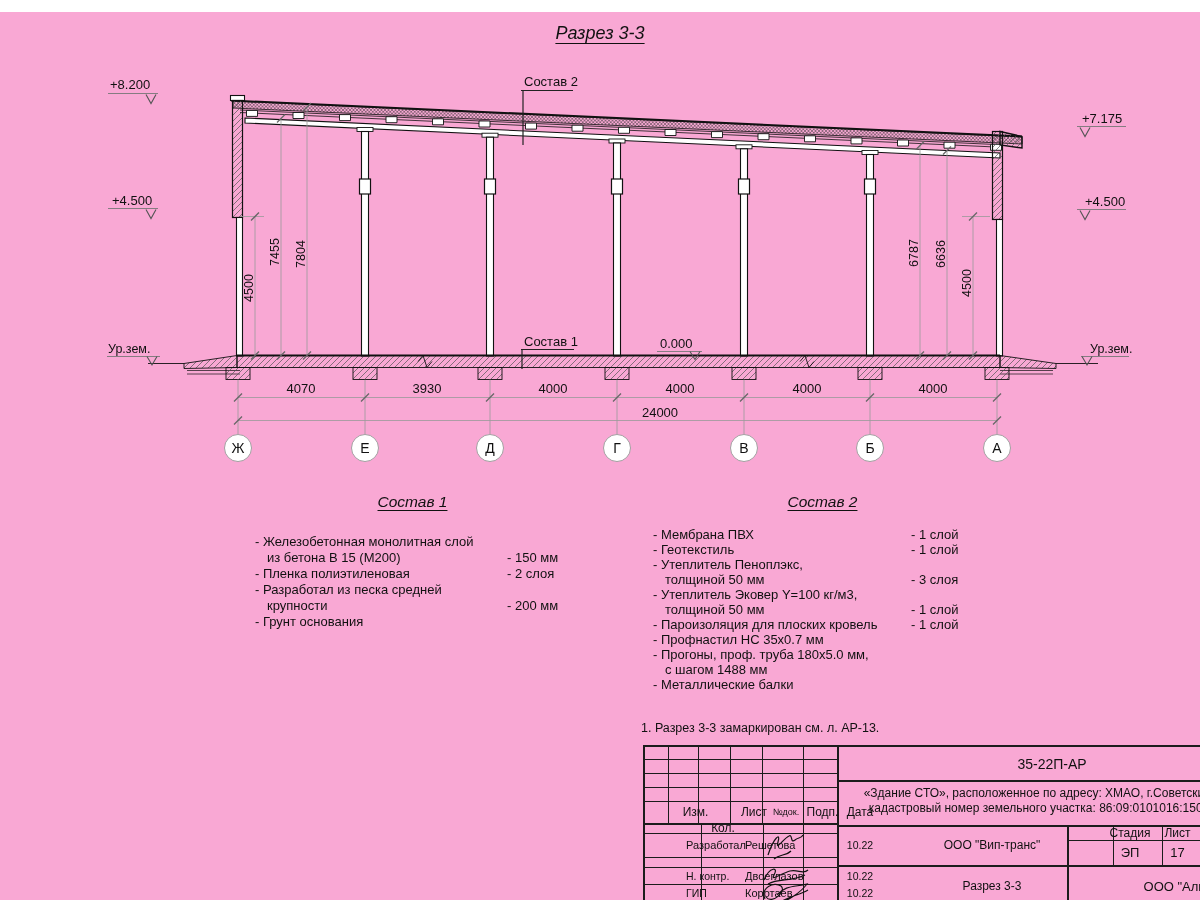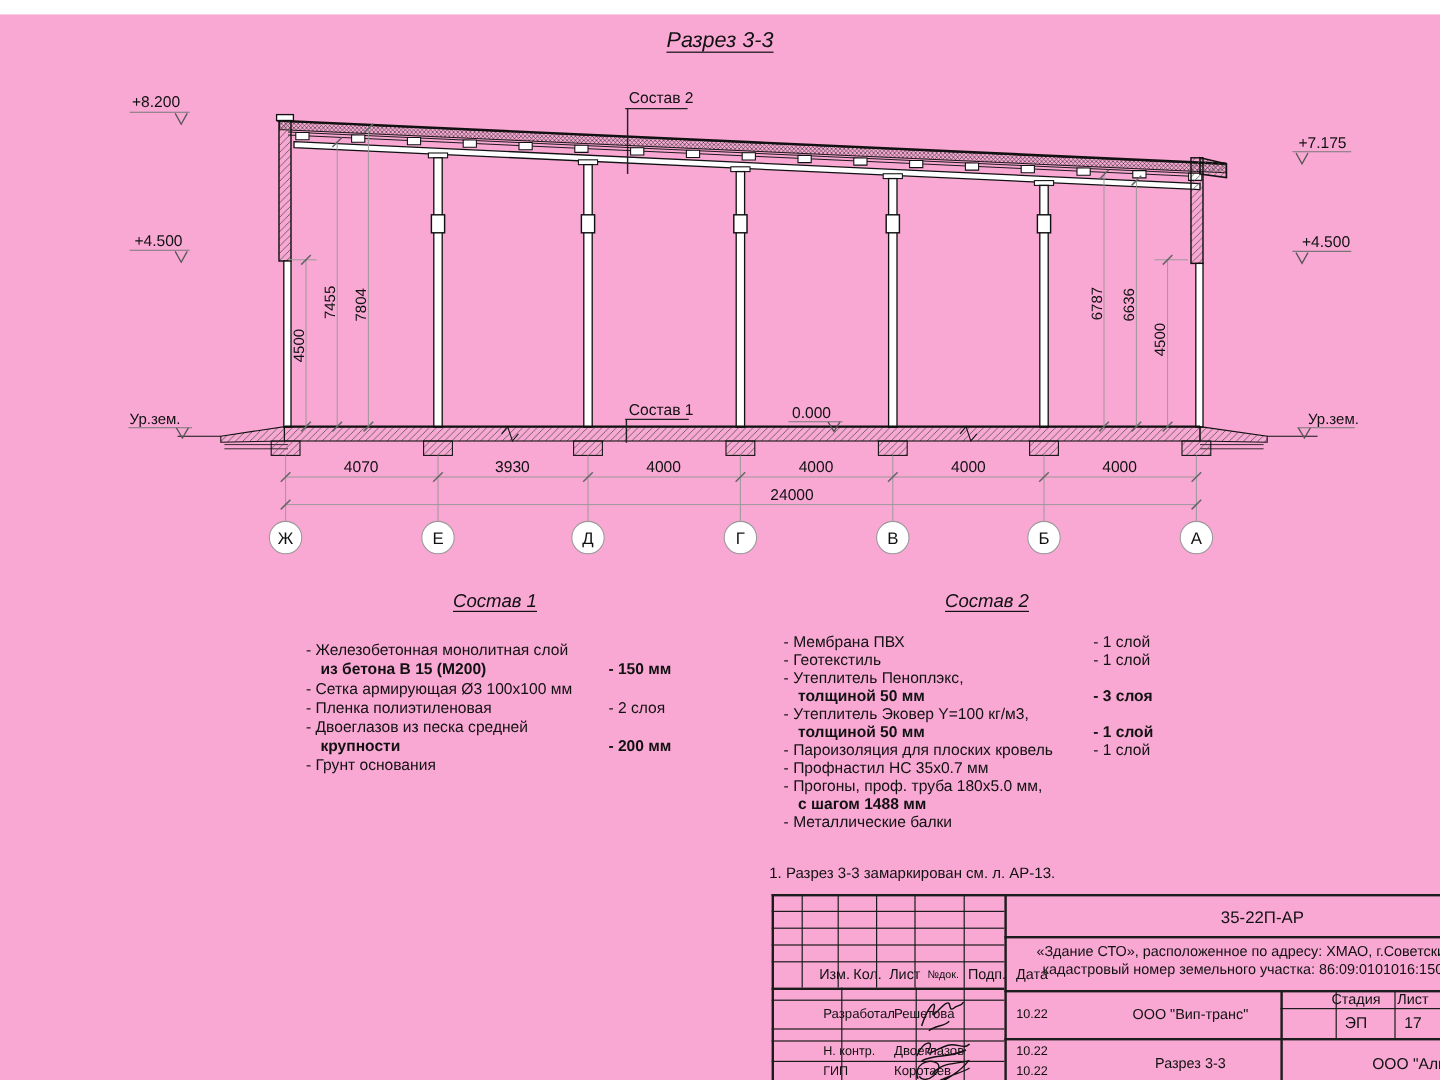--- a/index.html
+++ b/index.html
@@ -4,21 +4,21 @@
 <style>
   html,body{margin:0;padding:0;background:#fff;}
   .sheet{position:relative;width:1200px;height:900px;background:#f9a8d4;overflow:hidden;
          font-family:"Liberation Sans",sans-serif;color:#111;margin-top:12px;}
   .abs{position:absolute;}
   .ctr{text-align:center;}
   .title{font-style:italic;font-size:18px;text-decoration:underline;text-underline-offset:4px;}
   .shead{font-style:italic;font-size:15.5px;text-decoration:underline;text-underline-offset:3px;}
   .slist{font-size:13px;line-height:16px;white-space:nowrap;}
   .slist .ln{position:relative;}
-  .slist .ind{padding-left:12px;font-weight:bold;}
+  .slist .ind{padding-left:12px;}
   .s1 .v{position:absolute;left:252px;top:0;}
   .s2 .v{position:absolute;left:258px;top:0;}
   .note{font-size:12.5px;white-space:nowrap;}
   
   .tb{position:absolute;left:643px;top:733px;width:557px;height:167px;font-size:12px;}
   .tl{position:absolute;background:#1c1c1c;}
   .tb-cell{position:absolute;display:flex;align-items:center;justify-content:center;
            white-space:nowrap;overflow:visible;padding-left:40px;}
   .tb-left{justify-content:flex-start;}
   svg text{font-family:"Liberation Sans",sans-serif;fill:#111;}
@@ -239,23 +239,22 @@
         <text x="870" y="441">Б</text>
         <text x="997" y="441">А</text>
       </g>
     </g>
   </svg>
 
   <div class="abs ctr shead" style="left:330px;top:481px;width:165px;">Состав 1</div>
   <div class="abs slist s1" style="left:255px;top:522px;width:330px;">
     <div class="ln"><span>- Железобетонная  монолитная слой</span><span class="v"></span></div>
     <div class="ln ind"><span>из бетона В 15 (М200)</span><span class="v">- 150 мм</span></div>
-    <div class="ln"><span>- Сетка армирующая Ø3 100х100 мм</span><span class="v"></span></div>
     <div class="ln"><span>- Пленка полиэтиленовая</span><span class="v">-  2 слоя</span></div>
-    <div class="ln"><span>- Двоеглазов из песка средней</span><span class="v"></span></div>
+    <div class="ln"><span>- Разработал из песка средней</span><span class="v"></span></div>
     <div class="ln ind"><span>крупности</span><span class="v">- 200 мм</span></div>
     <div class="ln"><span>- Грунт основания</span><span class="v"></span></div>
   </div>
 
   <div class="abs ctr shead" style="left:740px;top:481px;width:165px;">Состав 2</div>
   <div class="abs slist s2" style="left:653px;top:515px;width:360px;line-height:15px;">
     <div class="ln"><span>- Мембрана ПВХ</span><span class="v">- 1 слой</span></div>
     <div class="ln"><span>- Геотекстиль</span><span class="v">- 1 слой</span></div>
     <div class="ln"><span>- Утеплитель Пеноплэкс,</span><span class="v"></span></div>
     <div class="ln ind"><span>толщиной 50 мм</span><span class="v">- 3 слоя</span></div>
@@ -297,21 +296,21 @@
     <div class="tl" style="left:160px;top:0;width:1px;height:78px;"></div>
     <div class="tl" style="left:58px;top:78px;width:1px;height:84px;"></div>
     <div class="tl" style="left:120px;top:78px;width:1px;height:84px;"></div>
     <div class="tl" style="left:160px;top:78px;width:1px;height:84px;"></div>
     <div class="tl" style="left:194px;top:0;width:2px;height:162px;"></div>
     <div class="tl" style="left:424px;top:80px;width:2px;height:82px;"></div>
     <div class="tl" style="left:470px;top:80px;width:1px;height:40px;"></div>
     <div class="tl" style="left:519px;top:80px;width:1px;height:40px;"></div>
 
     <div class="tb-cell" style="left:0;top:56px;width:25px;height:22px;font-size:12px;">Изм.</div>
-    <div class="tb-cell" style="left:25px;top:56px;width:30px;height:22px;font-size:12px;">Кол.</div>
+    <div class="tb-cell" style="left:25px;top:72px;width:30px;height:22px;font-size:12px;">Кол.</div>
     <div class="tb-cell" style="left:55px;top:56px;width:32px;height:22px;font-size:12px;">Лист</div>
     <div class="tb-cell" style="left:87px;top:56px;width:32px;height:22px;font-size:9px;">№док.</div>
     <div class="tb-cell" style="left:119px;top:56px;width:41px;height:22px;font-size:12px;">Подп.</div>
     <div class="tb-cell" style="left:160px;top:56px;width:34px;height:22px;font-size:12px;">Дата</div>
 
     <div class="tb-cell tb-left" style="left:3px;top:88px;width:54px;height:24px;font-size:11px;">Разработал</div>
     <div class="tb-cell tb-left" style="left:62px;top:88px;width:57px;height:24px;font-size:11px;">Решетова</div>
     <div class="tb-cell" style="left:160px;top:88px;width:34px;height:24px;font-size:10.5px;">10.22</div>
 
     <div class="tb-cell tb-left" style="left:3px;top:122px;width:54px;height:17px;font-size:10.5px;">Н. контр.</div>

